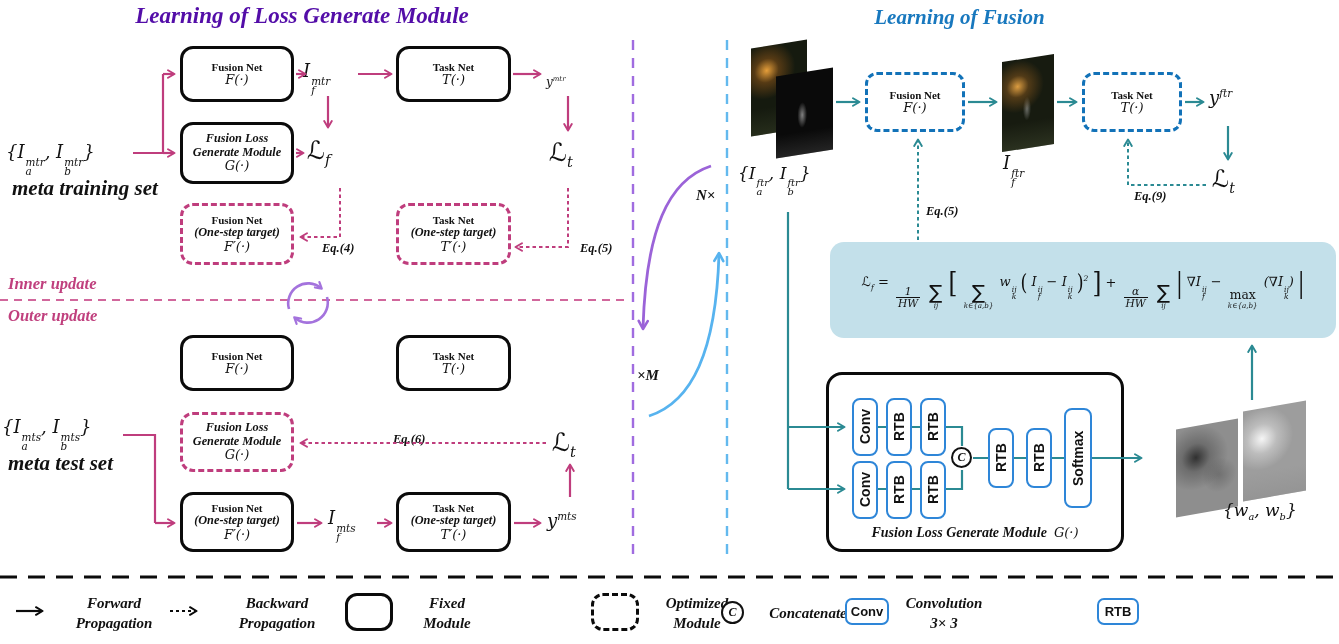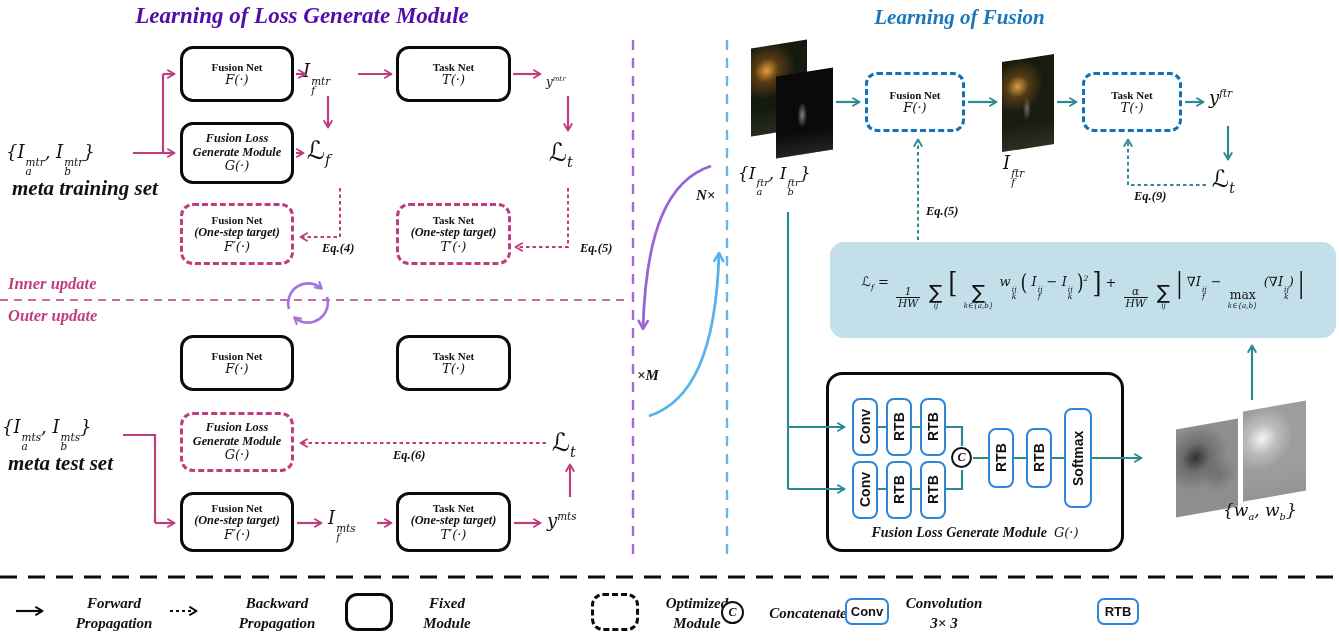--- a/index.html
+++ b/index.html
@@ -154,21 +154,21 @@
         <span class="sup2">mts</span>
         <span class="sub2">b</span>
       </span>}</div>
   <div class="cap" style="left:8px;top:451px">meta test set</div>
   <div class="math" style="left:328px;top:507px;font-size:18px">I<span class="ss">
         <span class="sup2">mts</span>
         <span class="sub2">f</span>
       </span></div>
   <div class="math" style="left:547px;top:510px;font-size:18px">y<sup>mts</sup></div>
   <div class="math loss" style="left:552px;top:428px">ℒ<sub>t</sub></div>
-  <div class="eqn" style="left:393px;top:448px">Eq.(6)</div>
+  <div class="eqn" style="left:393px;top:432px">Eq.(6)</div>
 
   <div class="rep" style="left:696px;top:187px">N×</div>
   <div class="rep" style="left:637px;top:367px">×M</div>
 
   <div class="photo" style="left:751px;top:44px;width:56px;height:88px;background:
       radial-gradient(circle at 28% 28%, rgba(240,165,60,.95) 0%, rgba(140,85,25,.55) 16%, rgba(0,0,0,0) 38%),
       linear-gradient(rgba(40,48,28,0) 70%, rgba(70,80,50,.35) 100%), #151a0f"></div>
   <div class="photo" style="left:776px;top:72px;width:57px;height:82px;background:
       radial-gradient(ellipse 14% 26% at 46% 52%, rgba(225,225,225,.55) 0%, rgba(0,0,0,0) 60%),
       linear-gradient(rgba(0,0,0,0) 72%, rgba(95,95,95,.3) 100%), #0a0a0a"></div>

